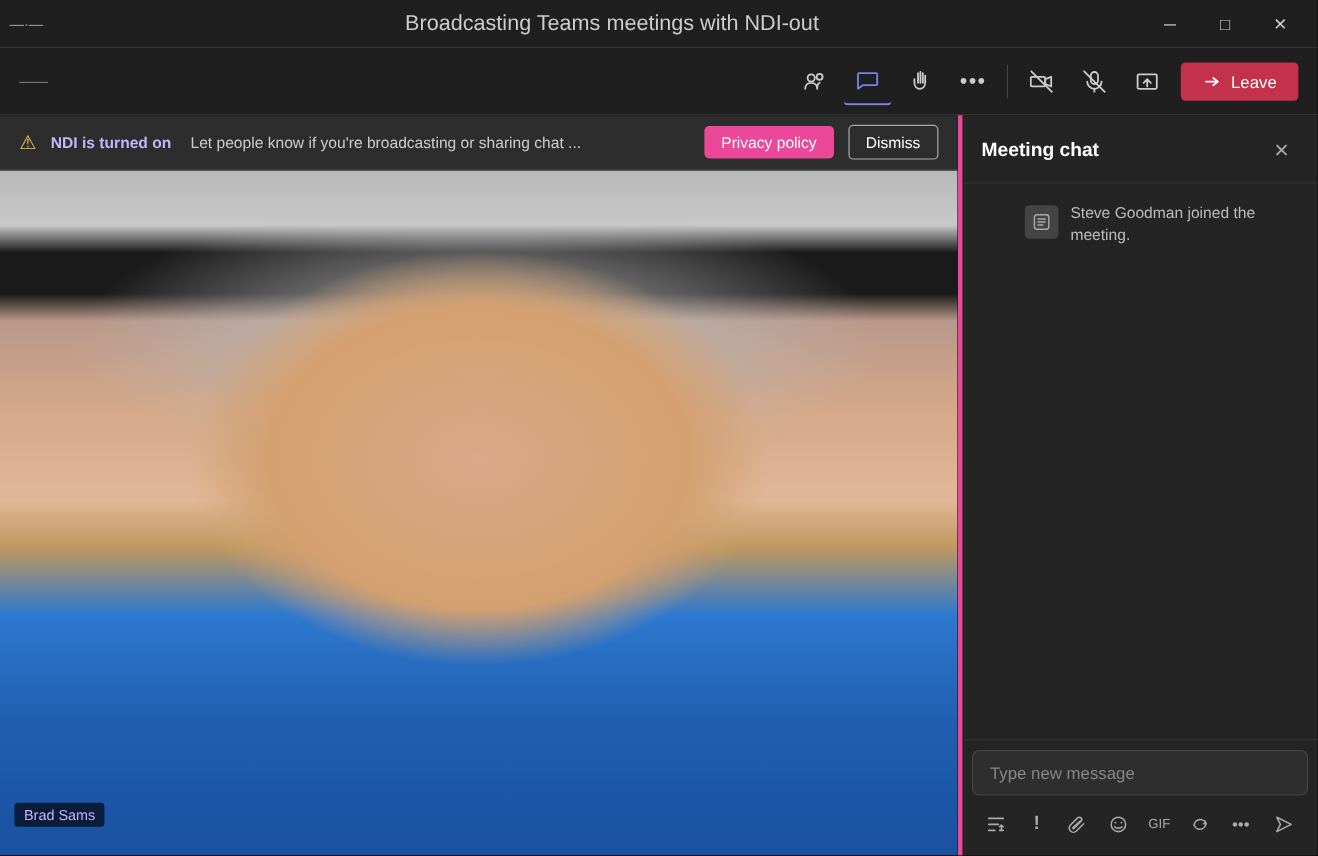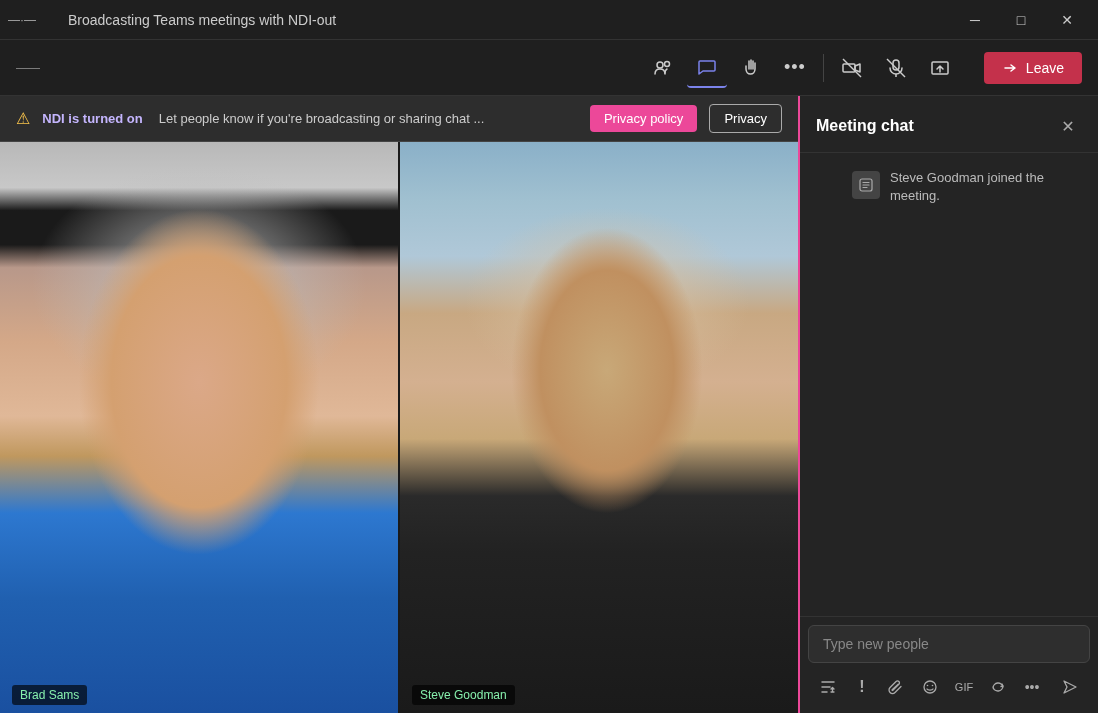--- a/index.html
+++ b/index.html
@@ -21,23 +21,24 @@
       justify-content: space-between;
       padding: 0 8px;
       border-bottom: 1px solid #333;
     }
     .title-bar-left {
       font-size: 12px;
       color: #aaa;
       min-width: 60px;
     }
     .title-bar-center {
-      font-size: 14px;
+      font-size: 18px;
       color: #ccc;
       flex: 1;
+      text-align: center;
     }
     .title-bar-controls {
       display: flex;
       gap: 0;
     }
     .title-btn {
       width: 46px;
       height: 40px;
       background: transparent;
       border: none;
@@ -98,21 +99,21 @@
       border: none;
       color: #fff;
       padding: 8px 18px;
       border-radius: 4px;
       cursor: pointer;
       font-size: 14px;
       font-weight: 500;
       display: flex;
       align-items: center;
       gap: 8px;
-      margin-left: 20px;
+      margin-left: 4px;
     }
 
     
     .main-area {
       display: flex;
       height: calc(713px - 40px - 56px);
     }
 
     
     .video-area {
@@ -182,34 +183,34 @@
       flex: 1;
       position: relative;
       overflow: hidden;
     }
     .video-tile + .video-tile {
       border-left: 2px solid #1a1a1a;
     }
 
     .participant-label {
       position: absolute;
-      bottom: 8px;
+      bottom: 24px;
       left: 12px;
       background: rgba(0,0,0,0.65);
-      color: #86efac;
+      color: #c4b5fd;
       font-size: 12px;
       padding: 3px 8px;
       border-radius: 3px;
     }
 
     
     .chat-panel {
       width: 300px;
       background: #242424;
-      border-left: 2px solid #ec4899;
+      border-left: 4px solid #ec4899;
       display: flex;
       flex-direction: column;
     }
     .chat-header {
       padding: 16px 16px 12px;
       display: flex;
       align-items: center;
       justify-content: space-between;
       border-bottom: 1px solid #333;
     }
@@ -390,21 +391,21 @@
 
 <div class="main-area">
 
   <div class="video-area">
 
     <div class="ndi-banner">
       <span class="ndi-warning-icon">⚠</span>
       <span class="ndi-on-text">NDI is turned on</span>
       <span class="ndi-desc">Let people know if you're broadcasting or sharing chat ...</span>
       <button class="ndi-policy-btn">Privacy policy</button>
-      <button class="ndi-dismiss-btn">Privacy</button>
+      <button class="ndi-dismiss-btn">Dismiss</button>
     </div>
 
     <div class="video-grid">
 
       <div class="video-tile">
         <div style="width:100%;height:100%;position:relative;overflow:hidden;background:#888;">
 
           <div style="
             width:100%;height:100%;
             background: linear-gradient(180deg,
@@ -426,46 +427,20 @@
           <div style="
             position:absolute;top:0;left:0;right:0;bottom:0;
             background:
               radial-gradient(ellipse 55% 55% at 50% 42%, #dba888 0%, #d4a070 40%, transparent 55%),
               radial-gradient(ellipse 70% 35% at 50% 25%, #bdbdbd 0%, transparent 60%);
           "></div>
         </div>
         <div class="participant-label">Brad Sams</div>
       </div>
 
-      <div class="video-tile">
-        <div style="width:100%;height:100%;position:relative;overflow:hidden;">
-          <div style="
-            width:100%;height:100%;
-            background: linear-gradient(180deg,
-              #8ab0c8 0%,
-              #a0c0d0 10%,
-              #b0c8d8 20%,
-              #c8a882 30%,
-              #d4b090 42%,
-              #c8a878 52%,
-              #2a2a2a 62%,
-              #222 72%,
-              #1a1a1a 100%
-            );
-          "></div>
-
-          <div style="
-            position:absolute;top:0;left:0;right:0;bottom:0;
-            background:
-              radial-gradient(ellipse 48% 50% at 52% 40%, #c8a878 0%, #c09060 35%, transparent 50%),
-              radial-gradient(ellipse 65% 30% at 52% 28%, #d8c0a0 0%, transparent 55%);
-          "></div>
-        </div>
-        <div class="participant-label">Steve Goodman</div>
-      </div>
 
     </div>
   </div>
 
   <div class="chat-panel">
 
     <div class="chat-header">
       <span class="chat-title">Meeting chat</span>
       <button class="chat-close-btn">
         <span>✕</span>
@@ -478,21 +453,21 @@
           <svg width="16" height="16" viewBox="0 0 16 16" fill="none">
             <rect x="2" y="2" width="12" height="12" rx="2" stroke="#aaa" stroke-width="1.2"></rect>
             <path d="M5 8h6M5 5.5h6M5 10.5h4" stroke="#aaa" stroke-width="1.2" stroke-linecap="round"></path>
           </svg>
         </div>
         <div class="chat-system-text">Steve Goodman joined the meeting.</div>
       </div>
     </div>
 
     <div class="chat-input-area">
-      <div class="chat-input-box">Type new people</div>
+      <div class="chat-input-box">Type new message</div>
       <div class="chat-toolbar">
 
         <button class="chat-tool-btn">
           <svg width="16" height="16" viewBox="0 0 16 16" fill="none">
             <path d="M2 3h12M2 8h8M2 13h5" stroke="#aaa" stroke-width="1.5" stroke-linecap="round"></path>
             <path d="M11 10l1.5-1.5L14 10M11 13h3M12.5 8.5V13" stroke="#aaa" stroke-width="1.3" stroke-linecap="round" stroke-linejoin="round"></path>
           </svg>
         </button>
 
         <button class="chat-tool-btn">

